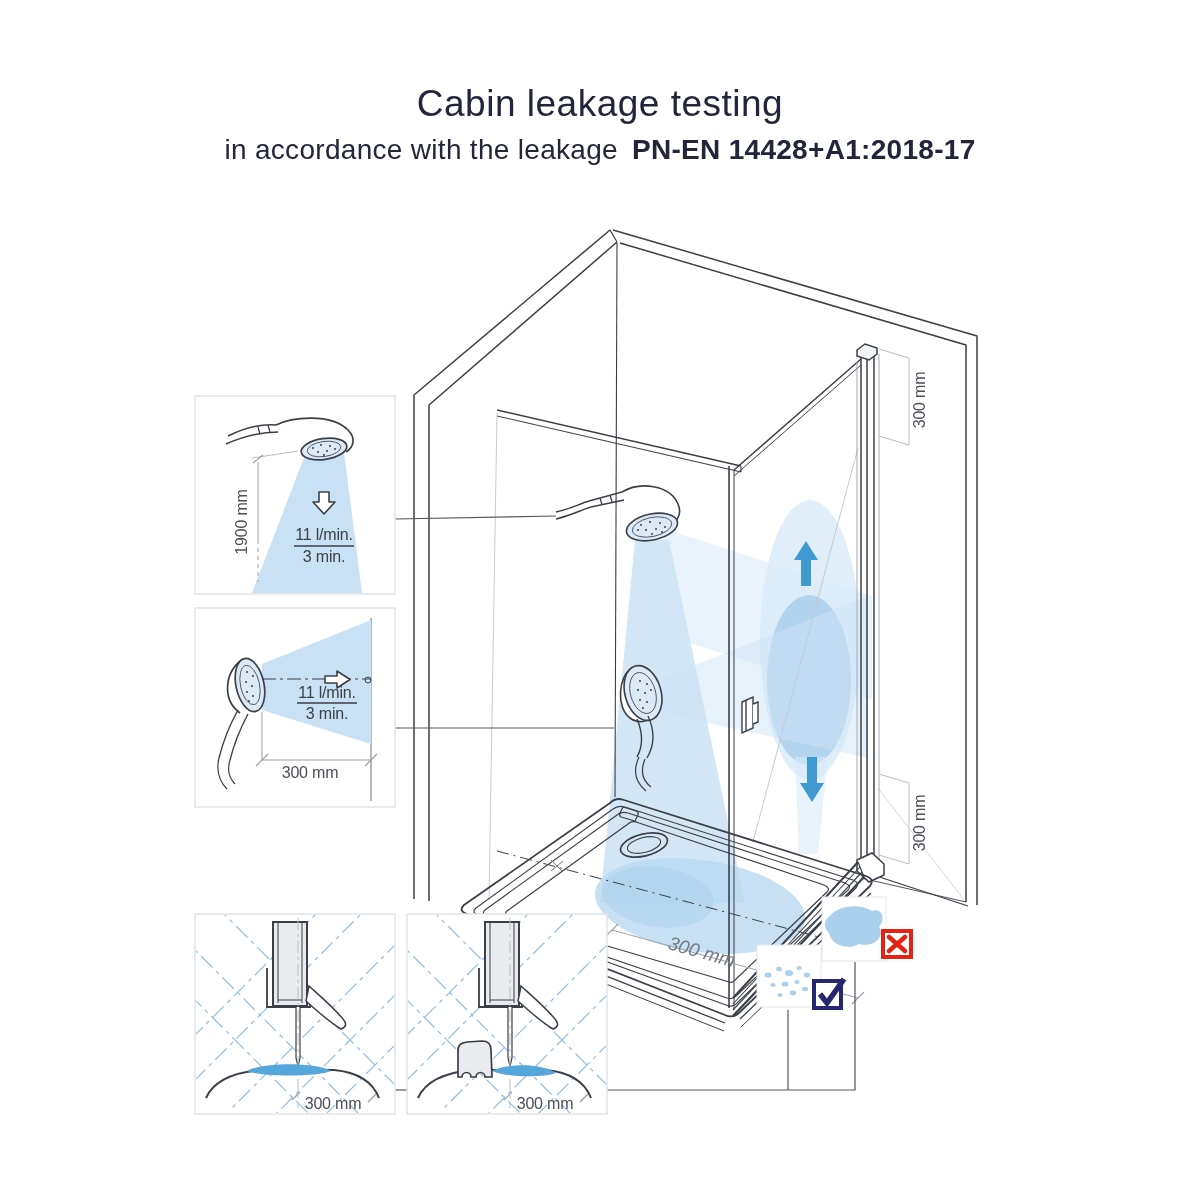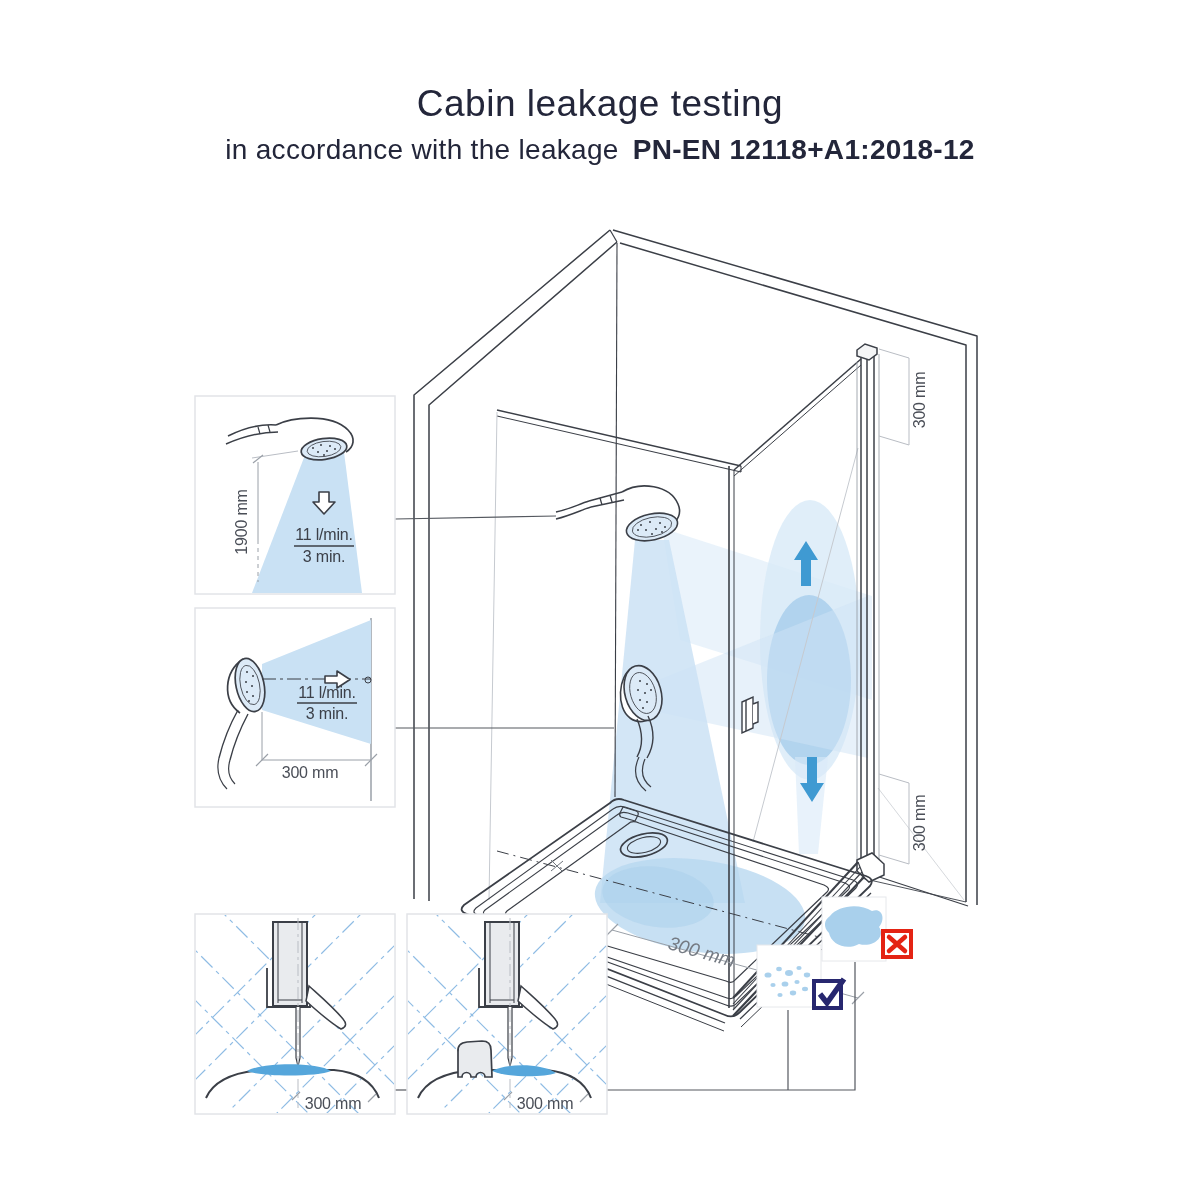--- a/index.html
+++ b/index.html
@@ -14,21 +14,21 @@
   .fractxt{font-size:16px;fill:#3c4049;letter-spacing:-.2px;}
   .traytxt{font-size:19px;fill:#757b84;font-style:italic;}
 </style>
 </head>
 <body>
 
 <div class="stage">
 
   <div class="title-block">
     <div class="title-main">Cabin leakage testing</div>
-    <div class="title-sub"><span>in accordance with the leakage</span><span class="std">PN-EN 12118+A1:2018-12</span></div>
+    <div class="title-sub"><span>in accordance with the leakage</span><span class="std">PN-EN 14428+A1:2018-17</span></div>
   </div>
 
   <svg width="1200" height="1200" viewBox="0 0 1200 1200" style="position:absolute;left:0;top:0;">
 
     <g>
 
       <polygon points="662,528 872,596 872,700 680,640" fill="#d8eaf8" opacity="0.55"></polygon>
 
       <ellipse cx="810" cy="640" rx="50" ry="140" fill="#d8eaf8" opacity="0.8"></ellipse>
 

